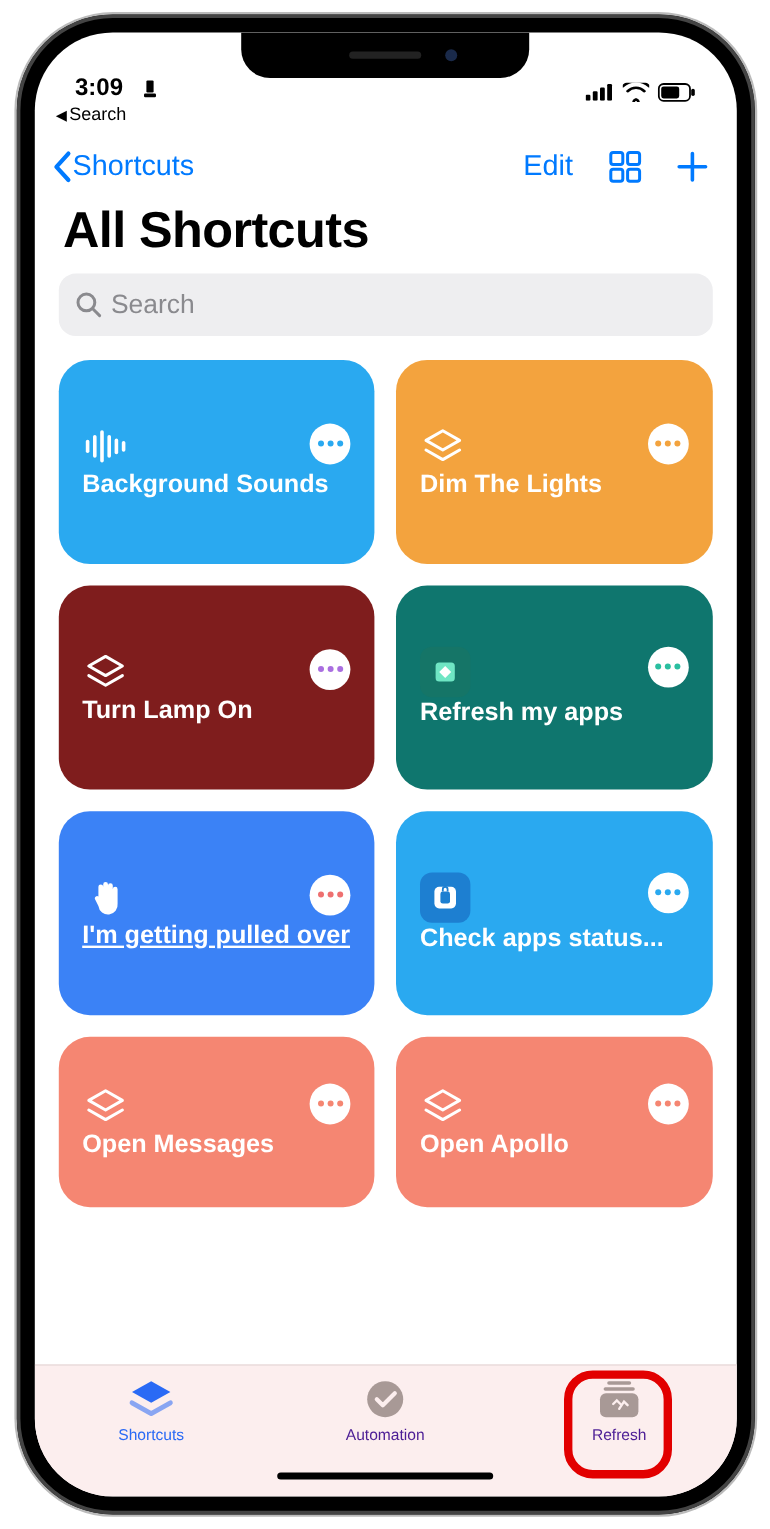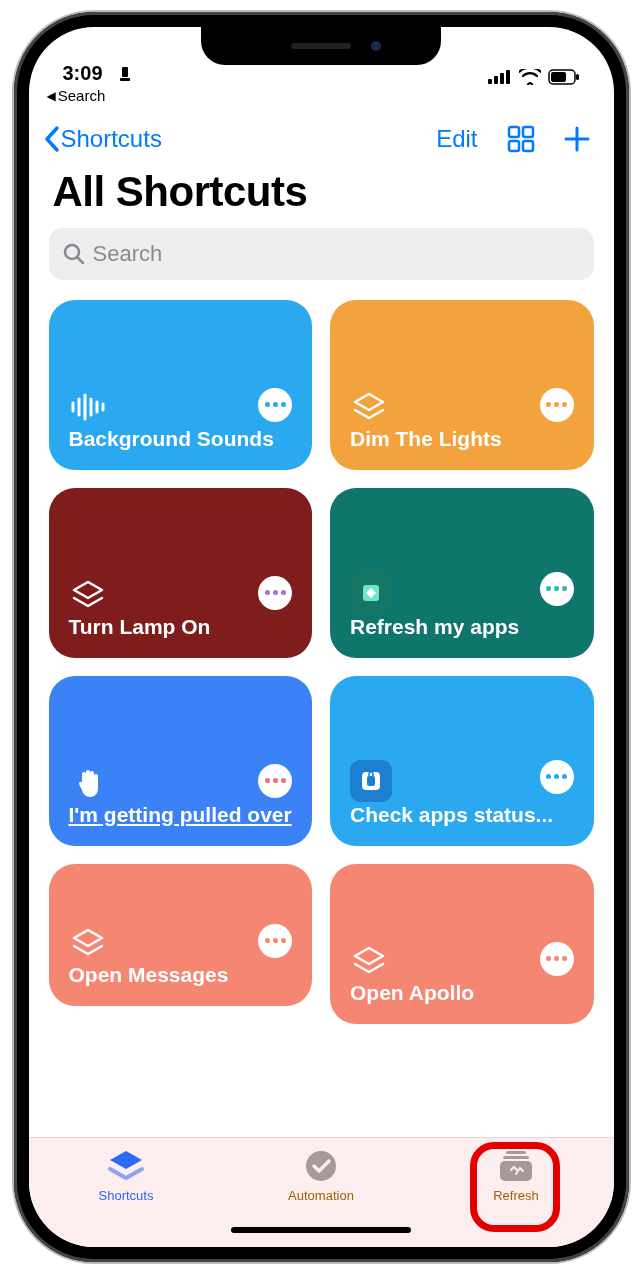--- a/index.html
+++ b/index.html
@@ -116,21 +116,21 @@
     gap: 18px;
     align-content:start;
     overflow:hidden;
   }
   .card {
     height: 170px;
     border-radius: 26px;
     padding: 18px 20px;
     display:flex;
     flex-direction:column;
-    justify-content:flex-end;
+    justify-content:center;
     color:#fff;
     position:relative;
   }
   .card-top { display:flex; justify-content:space-between; align-items:flex-start;}
   .card-icon {
     width:38px; height:38px; display:flex; align-items:center; justify-content:center;
     color:#fff;
   }
   .card-icon.boxed {
     background: rgba(255,255,255,0.25);
@@ -171,21 +171,21 @@
     background: #fceeee;
     border-top: 0.5px solid #e4d8d8;
     display:flex;
     justify-content: space-around;
     align-items:flex-start;
     padding-top:10px;
     position:relative;
   }
   .tab {
     display:flex; flex-direction:column; align-items:center; gap:4px;
-    font-size:13px; color:#a16207; width:120px;
+    font-size:13px; color:#4c1d95; width:120px;
   }
   .tab.active { color:#2a6af5; }
   .tab-icon { height:36px; display:flex; align-items:center; justify-content:center;}
 
   .home-indicator {
     position:absolute;
     bottom:14px; left:50%; transform:translateX(-50%);
     width:180px; height:6px; background:#000; border-radius:3px;
   }
 
@@ -407,21 +407,21 @@
           </div>
           <div class="card-more more-c6">
               <span></span>
               <span></span>
               <span></span>
             </div>
         </div>
         <div class="card-label">Open Messages</div>
       </div>
 
-      <div class="card c7" style="height:160px;">
+      <div class="card c7" style="height:142px;">
         <div class="card-top">
           <div class="card-icon">
             <svg width="32" height="30" viewBox="0 0 32 30">
                 <path d="M16 2 L30 10 L16 18 L2 10 Z" stroke="#fff" stroke-width="2.5" fill="none" stroke-linejoin="round"></path>
                 <path d="M2 18 L16 26 L30 18" stroke="#fff" stroke-width="2.5" fill="none" stroke-linejoin="round" stroke-linecap="round"></path>
               </svg>
           </div>
           <div class="card-more more-c7">
               <span></span>
               <span></span>

